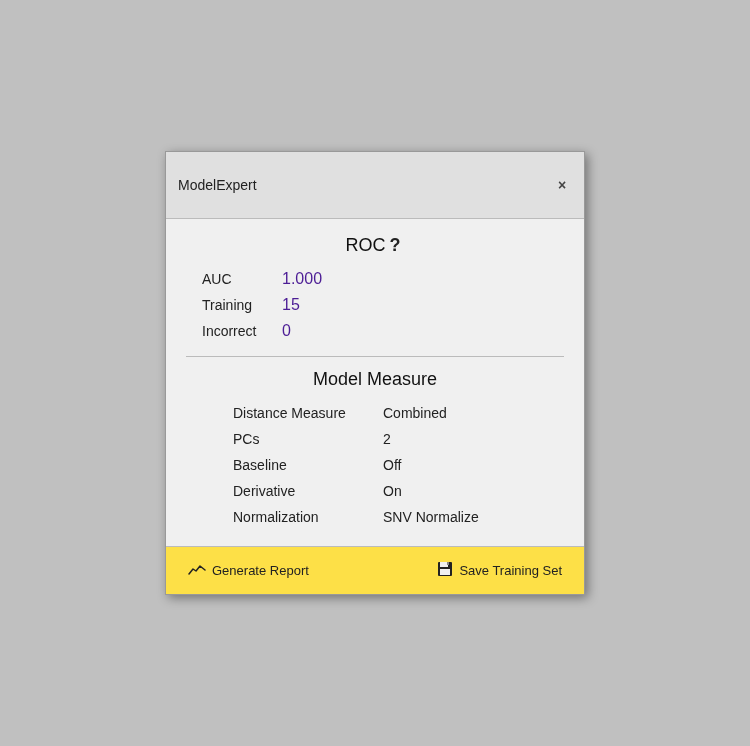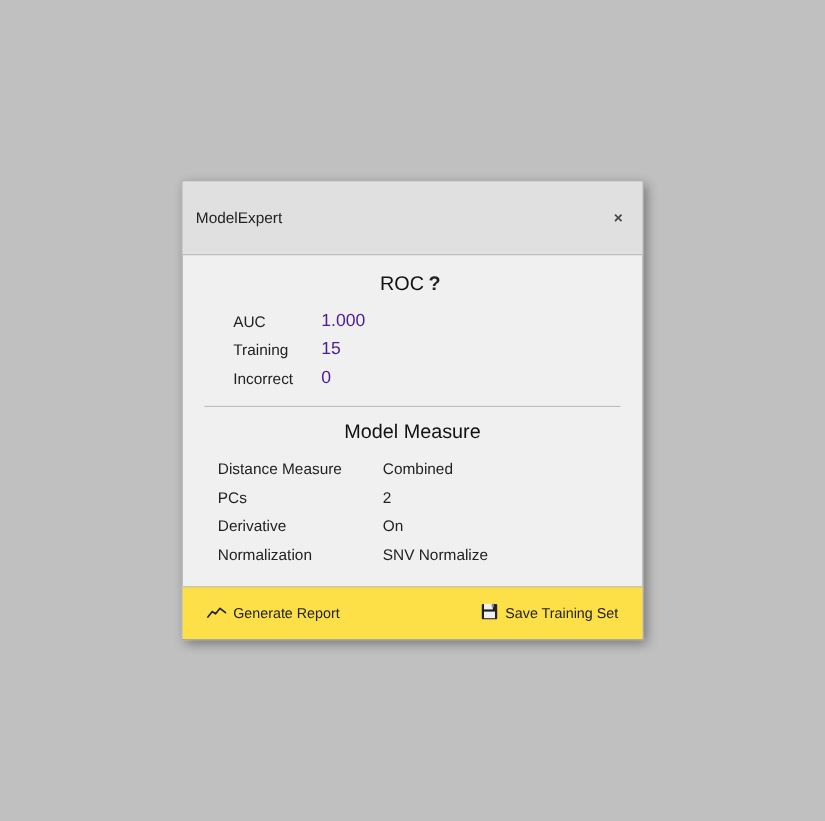--- a/index.html
+++ b/index.html
@@ -74,21 +74,21 @@
       font-size: 18px;
       font-weight: bold;
       color: #222;
       cursor: pointer;
       background: none;
       border: none;
       padding: 0 4px;
     }
 
     .stats-table {
-      margin-left: 26px;
+      margin-left: 16px;
       margin-bottom: 4px;
     }
 
     .stat-row {
       display: flex;
       align-items: center;
       padding: 4px 0;
     }
 
     .stat-label {
@@ -115,20 +115,21 @@
     .setting-row {
       display: flex;
       align-items: center;
       padding: 5px 0;
     }
 
     .setting-label {
       font-size: 14px;
       color: #222;
       width: 150px;
+      margin-left: 35px;
     }
 
     .setting-value {
       font-size: 14px;
       color: #222;
     }
 
     .footer {
       border-top: 1px solid #bbb;
       padding: 10px 16px;
@@ -196,20 +197,24 @@
       <div class="setting-row">
         <span class="setting-label">Distance Measure</span>
         <span class="setting-value">Combined</span>
       </div>
 
       <div class="setting-row">
         <span class="setting-label">PCs</span>
         <span class="setting-value">2</span>
       </div>
 
+      <div class="setting-row">
+        <span class="setting-label">Baseline</span>
+        <span class="setting-value">Off</span>
+      </div>
 
       <div class="setting-row">
         <span class="setting-label">Derivative</span>
         <span class="setting-value">On</span>
       </div>
 
       <div class="setting-row">
         <span class="setting-label">Normalization</span>
         <span class="setting-value">SNV Normalize</span>
       </div>

